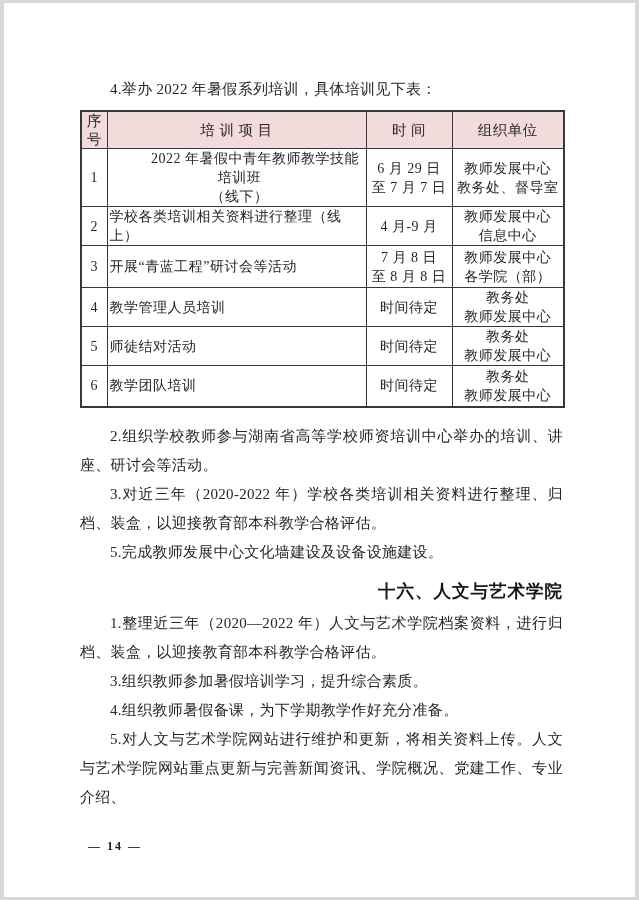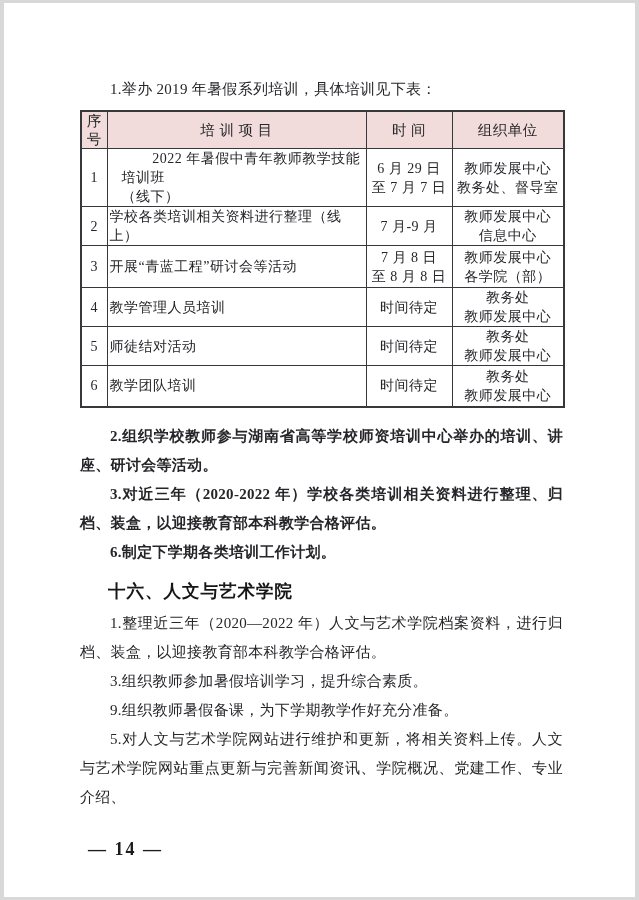--- a/index.html
+++ b/index.html
@@ -73,51 +73,52 @@
   tr.r4 { height: 38px; }
   tr.r5 { height: 38px; }
   tr.r6 { height: 41px; }
   td.prj {
     text-align: left;
     padding-left: 13px;
     padding-right: 4px;
   }
   td.prj.indent1 {
     text-indent: 0;
-    padding-left: 14px;
+    padding-left: 8px;
+    text-align: center;
   }
-  .paras-block { margin-top: 14px; font-weight: bold; }
+  .paras-block { margin-top: 14px; }
   h2.section-heading {
     font-family: "Liberation Sans", "DejaVu Sans", sans-serif;
     font-size: 17.5px;
     line-height: 24px;
     font-weight: bold;
     color: #161618;
     margin: 12px 0 6px 0;
     text-indent: 1.6em;
     letter-spacing: 1px;
-    text-align: left;
+    text-align: right;
   }
   .footer-pagenum {
     position: absolute;
     left: 84px;
     top: 836px;
-    font-size: 18px;
+    font-size: 12px;
     font-weight: bold;
     letter-spacing: 2px;
     color: #1c1c1e;
   }
 </style>
 </head>
 <body>
 
 <div class="page">
   <div class="content">
 
-    <p class="intro">1.举办 2019 年暑假系列培训，具体培训见下表：</p>
+    <p class="intro">4.举办 2022 年暑假系列培训，具体培训见下表：</p>
 
     <table class="training">
       <colgroup>
         <col class="c-no">
           <col class="c-prj">
           <col class="c-tim">
           <col class="c-org">
       </colgroup>
       <tbody>
           <tr class="hdr">
@@ -131,21 +132,21 @@
         <td class="prj indent1" style="text-indent:2.2em;">2022 年暑假中青年教师教学技能培训班
 （线下）</td>
         <td>6 月 29 日
 至 7 月 7 日</td>
         <td>教师发展中心
 教务处、督导室</td>
       </tr>
       <tr class="r2">
         <td>2</td>
         <td class="prj">学校各类培训相关资料进行整理（线上）</td>
-        <td>7 月-9 月</td>
+        <td>4 月-9 月</td>
         <td>教师发展中心
 信息中心</td>
       </tr>
       <tr class="r3">
         <td>3</td>
         <td class="prj">开展“青蓝工程”研讨会等活动</td>
         <td>7 月 8 日
 至 8 月 8 日</td>
         <td>教师发展中心
 各学院（部）</td>
@@ -170,28 +171,28 @@
         <td>时间待定</td>
         <td>教务处
 教师发展中心</td>
       </tr>
     </tbody>
       </table>
 
     <div class="paras-block">
       <p class="para">2.组织学校教师参与湖南省高等学校师资培训中心举办的培训、讲座、研讨会等活动。</p>
       <p class="para">3.对近三年（2020-2022 年）学校各类培训相关资料进行整理、归档、装盒，以迎接教育部本科教学合格评估。</p>
-      <p class="para">6.制定下学期各类培训工作计划。</p>
+      <p class="para">5.完成教师发展中心文化墙建设及设备设施建设。</p>
     </div>
 
     <h2 class="section-heading">十六、人文与艺术学院</h2>
 
     <div>
       <p class="para">1.整理近三年（2020—2022 年）人文与艺术学院档案资料，进行归档、装盒，以迎接教育部本科教学合格评估。</p>
       <p class="para">3.组织教师参加暑假培训学习，提升综合素质。</p>
-      <p class="para">9.组织教师暑假备课，为下学期教学作好充分准备。</p>
+      <p class="para">4.组织教师暑假备课，为下学期教学作好充分准备。</p>
       <p class="para">5.对人文与艺术学院网站进行维护和更新，将相关资料上传。人文与艺术学院网站重点更新与完善新闻资讯、学院概况、党建工作、专业介绍、</p>
     </div>
 
   </div>
 
   <div class="footer-pagenum">— 14 —</div>
 </div>
 
 </body></html>

